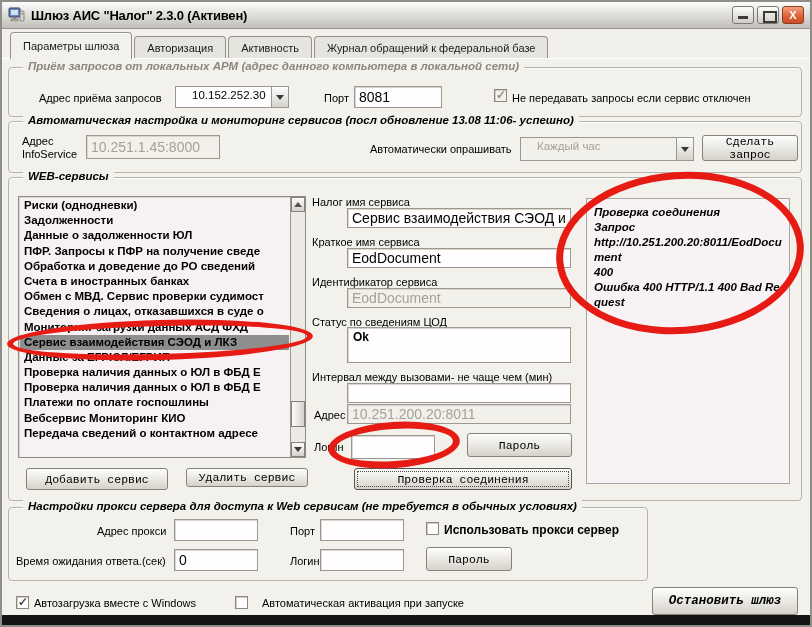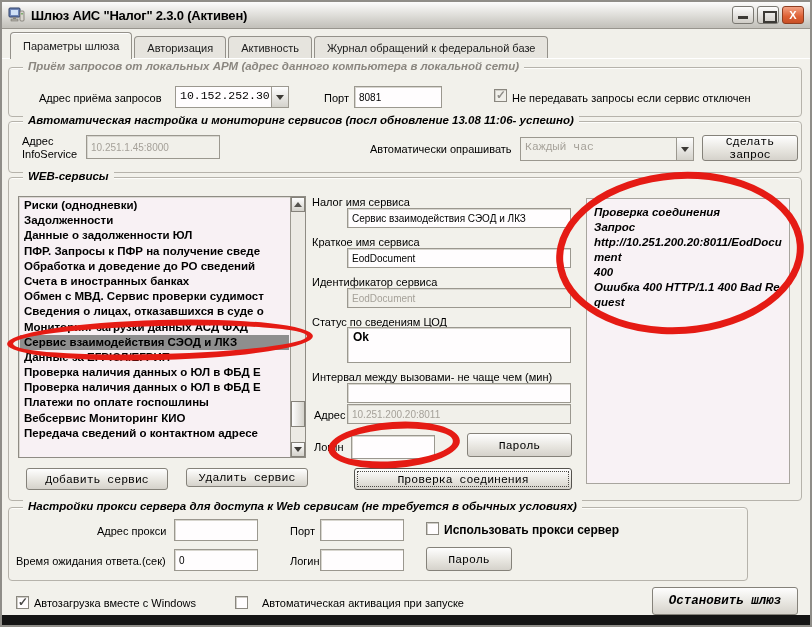--- a/index.html
+++ b/index.html
@@ -41,30 +41,30 @@
   .blackbar{ position:absolute; left:0; top:613px; width:808px; height:10px; background:#141414; }
 
   .grp{ position:absolute; border:1px solid #b6b3ab; border-radius:4px;
     box-shadow:inset 0 1px 0 #fdfdfb; }
   .grp-title{ position:absolute; top:-8px; left:14px; background:#f2f1eb; padding:0 5px;
     font-weight:bold; font-style:italic; font-size:11.5px; white-space:nowrap; }
   .grp-title.dim{ color:#8b8780; }
 
   .lbl{ position:absolute; white-space:nowrap; }
   .txt{ position:absolute; border:1px solid #9b988f; background:#fffdfe; font-family:"Liberation Sans",sans-serif;
-    font-size:10px; padding:2px 4px; box-shadow:inset 1px 1px 0 #d8d6cf; }
+    font-size:14px; padding:2px 4px; box-shadow:inset 1px 1px 0 #d8d6cf; }
   .txt:disabled, .txt.disabled{ background:#f1f0ea; color:#a5a199; }
   .btn{ position:absolute; border:1px solid #85827a; border-radius:3px;
     background:linear-gradient(#fefefe,#e6e4de 60%,#d5d2cb);
     font-family:Liberation Mono, monospace; font-size:11.5px; cursor:pointer;
     display:flex; align-items:center; justify-content:center; }
   .btn.focus-dotted{ outline:1px dotted #4c4a46; outline-offset:-4px; border-color:#55534e; }
 
   .combo{ position:absolute; border:1px solid #9b988f; background:#fffdfe; display:flex; }
-  .combo .val{ flex:1; padding:2px 4px; font-size:11.5px; overflow:hidden; white-space:nowrap;font-family:Liberation Mono, monospace; }
+  .combo .val{ flex:1; padding:2px 16px; font-size:11.5px; overflow:hidden; white-space:nowrap; }
   .combo.disabled{ background:#f1f0ea; }
   .combo.disabled .val{ color:#a5a199; }
   .combo .drop{ width:17px; border-left:1px solid #9b988f;
     background:linear-gradient(#fdfdfd,#d4d2cb); display:flex; align-items:center;
     justify-content:center; cursor:pointer; }
   .arrow-down{ width:0; height:0; border-left:4px solid transparent;
     border-right:4px solid transparent; border-top:5px solid #3c3a36; }
   .arrow-up{ width:0; height:0; border-left:4px solid transparent;
     border-right:4px solid transparent; border-bottom:5px solid #55534e; }
 
@@ -222,21 +222,21 @@
     <button class="btn focus-dotted" style="left:352px;top:409px;width:218px;height:22px;">Проверка соединения</button>
 
     <div class="logpanel">
       <div>Проверка соединения</div>
       <div>Запрос</div>
       <div>http://10.251.200.20:8011/EodDocument</div>
       <div>400</div>
       <div>Ошибка 400 HTTP/1.1 400 Bad Request</div>
     </div>
 
-    <div class="grp" style="left:6px;top:448px;width:740px;height:74px;">
+    <div class="grp" style="left:6px;top:448px;width:640px;height:74px;">
       <span class="grp-title">Настройки прокси сервера для доступа к Web сервисам (не требуется в обычных условиях)</span>
     </div>
     <span class="lbl" style="left:95px;top:466px;">Адрес прокси</span>
     <input class="txt" style="left: 172px; top: 460px; width: 84px; height: 22px;" value="">
     <span class="lbl" style="left:288px;top:466px;">Порт</span>
     <input class="txt" style="left: 318px; top: 460px; width: 84px; height: 22px;" value="">
     <span class="cb" style="left:424px;top:463px;"></span>
     <span class="lbl bold" style="left:442px;top:464px;font-size:12px;">Использовать прокси сервер</span>
     <span class="lbl" style="left:14px;top:496px;">Время ожидания ответа.(сек)</span>
     <input class="txt" style="left: 172px; top: 490px; width: 84px; height: 22px;" value="0">

